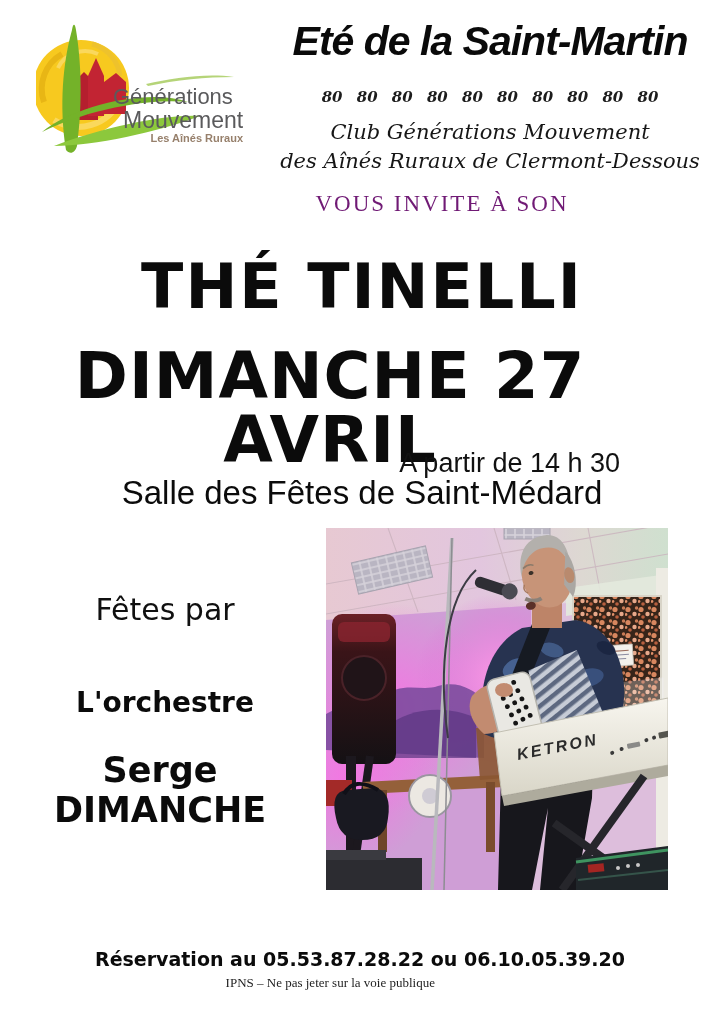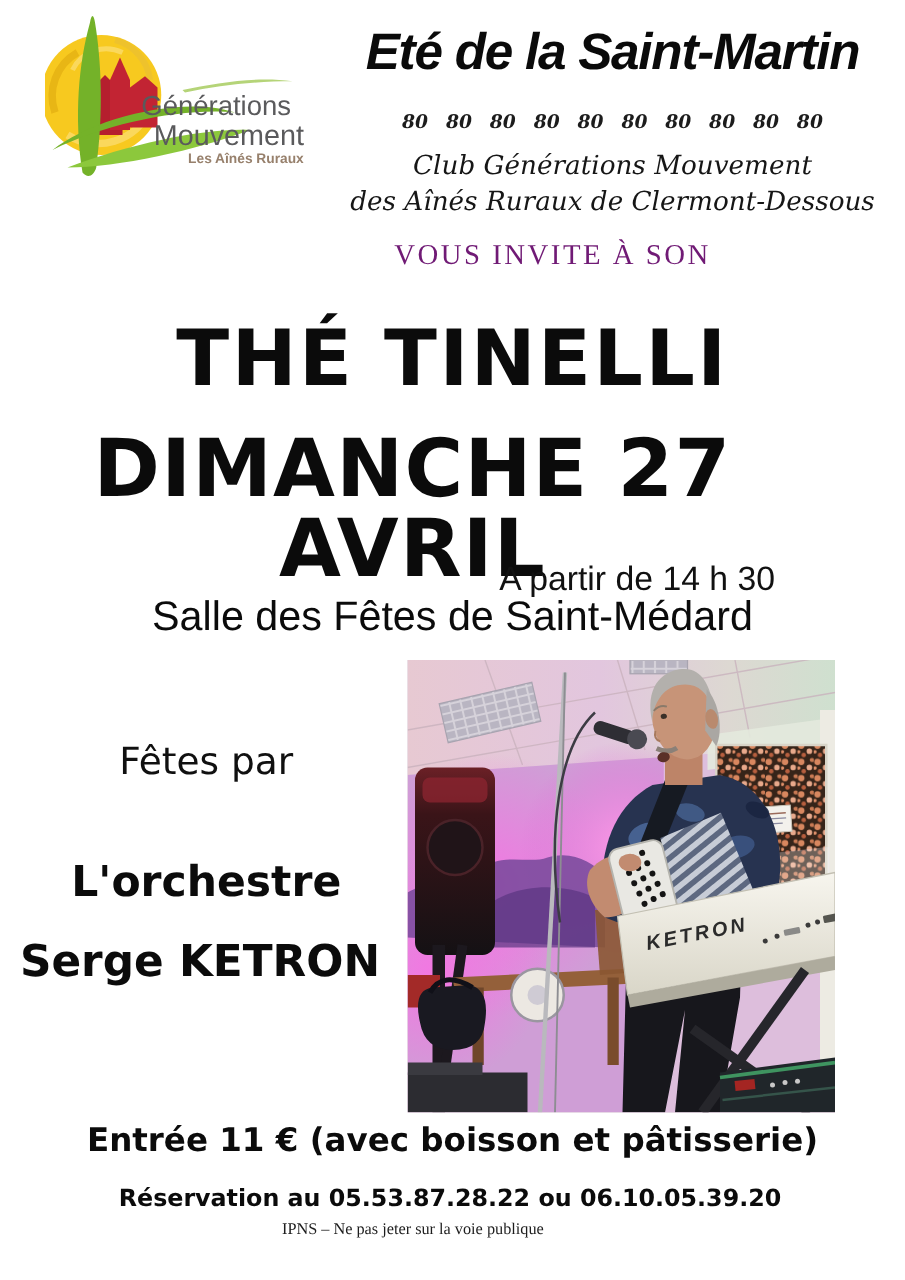--- a/index.html
+++ b/index.html
@@ -1,20 +1,20 @@
 <!DOCTYPE html>
 <html><head>
 <meta charset="utf-8">
 <style>
   html,body{margin:0;padding:0;background:#ffffff;}
   .page{position:relative;width:724px;height:1024px;margin:0 auto;background:#fff;
         font-family:"Liberation Sans",sans-serif;overflow:hidden;color:#0b0b0b;}
   .abs{position:absolute;}
   
-  .logo{left:36px;top:8px;width:218px;height:142px;}
+  .logo{left:36px;top:20px;width:218px;height:142px;}
   .poster-title{left:248px;top:18px;width:484px;text-align:center;
 formatted    font-family:"DejaVu Serif",serif;font-style:italic;font-weight:bold;
     font-size:41px;letter-spacing:-1px;color:#0a0a0a;white-space:nowrap;}
   .ornaments{left:250px;top:88px;width:480px;text-align:center;
     font-family:"DejaVu Serif",serif;font-style:italic;font-weight:bold;
     font-size:15px;word-spacing:9px;color:#1c1c1c;}
   .club-line{left:250px;top:118px;width:480px;text-align:center;
     font-family:"DejaVu Serif",serif;font-style:italic;font-size:21px;color:#161616;line-height:29px;}
   .club-line.l2{top:147px;}
   .invite{left:212px;top:191px;width:460px;text-align:center;
@@ -23,21 +23,21 @@
   .event-title{left:0;top:256px;width:724px;text-align:center;
     font-family:"DejaVu Sans",sans-serif;font-weight:bold;font-size:62px;letter-spacing:2px;line-height:1;}
   .event-date{left:16px;top:344px;width:628px;text-align:center;
     font-family:"DejaVu Sans",sans-serif;font-weight:bold;font-size:64px;letter-spacing:1px;line-height:1;}
   .event-time{left:0;top:448px;width:620px;text-align:right;font-size:27px;color:#111;}
   .event-venue{left:0;top:474px;width:724px;text-align:center;font-weight:normal;font-size:33px;}
   
   .animated-by{left:40px;top:592px;width:250px;text-align:center;
     font-family:"DejaVu Sans",sans-serif;font-size:30px;color:#101010;}
   .orchestra-label{left:40px;top:686px;width:250px;text-align:center;
-    font-family:"DejaVu Sans",sans-serif;font-weight:bold;font-size:34px;}
+    font-family:"DejaVu Sans",sans-serif;font-weight:bold;font-size:28px;}
   .orchestra-name{left:5px;top:750px;width:310px;text-align:center;
     font-family:"DejaVu Sans",sans-serif;font-weight:bold;font-size:35px;}
   
   .photo{left:326px;top:528px;width:342px;height:362px;overflow:hidden;background:#d8c4d2;}
   
   .price-line{left:0;top:898px;width:724px;text-align:center;
     font-family:"DejaVu Sans",sans-serif;font-weight:bold;font-size:26px;}
   .reservation-line{left:0;top:948px;width:720px;text-align:center;
     font-family:"DejaVu Sans",sans-serif;font-weight:bold;font-size:19px;}
   .ipns{left:35px;top:975px;width:400px;text-align:right;
@@ -78,21 +78,21 @@
   <div class="abs club-line l2">des Aînés Ruraux de Clermont-Dessous</div>
   <div class="abs invite">VOUS INVITE À SON</div>
 
   <div class="abs event-title">THÉ TINELLI</div>
   <div class="abs event-date">DIMANCHE 27 AVRIL</div>
   <div class="abs event-time">A partir de 14 h 30</div>
   <div class="abs event-venue">Salle des Fêtes de Saint-Médard</div>
 
   <div class="abs animated-by">Fêtes par</div>
   <div class="abs orchestra-label">L'orchestre</div>
-  <div class="abs orchestra-name">Serge KETRON</div>
+  <div class="abs orchestra-name">Serge DIMANCHE</div>
 
   <div class="abs photo">
     <svg width="342" height="362" viewBox="0 0 342 362">
       <defs>
         <linearGradient id="ceilG" x1="0" y1="0" x2="1" y2="0">
           <stop offset="0" stop-color="#e7c9d2"></stop>
             <stop offset="0.45" stop-color="#e2c6de"></stop>
           <stop offset="0.75" stop-color="#ddd8d2"></stop>
             <stop offset="1" stop-color="#cfe0cf"></stop>
         </linearGradient>
@@ -273,17 +273,16 @@
         <line x1="250" y1="334" x2="342" y2="322" stroke="#3f9460" stroke-width="3"></line>
         <line x1="252" y1="352" x2="342" y2="342" stroke="#35544a" stroke-width="2"></line>
         <rect x="262" y="336" width="16" height="8" fill="#a42522" transform="rotate(-6 270 340)"></rect>
         <circle cx="292" cy="340" r="2" fill="#c8c8c8"></circle>
           <circle cx="302" cy="338" r="2" fill="#c8c8c8"></circle>
           <circle cx="312" cy="337" r="2" fill="#c8c8c8"></circle>
       </g>
     </svg>
   </div>
 
-  <div class="abs price-line">Entrée 11 € (avec boisson et pâtisserie)</div>
   <div class="abs reservation-line">Réservation au 05.53.87.28.22 ou 06.10.05.39.20</div>
   <div class="abs ipns">IPNS – Ne pas jeter sur la voie publique</div>
 
 </div>
 
 </body></html>

